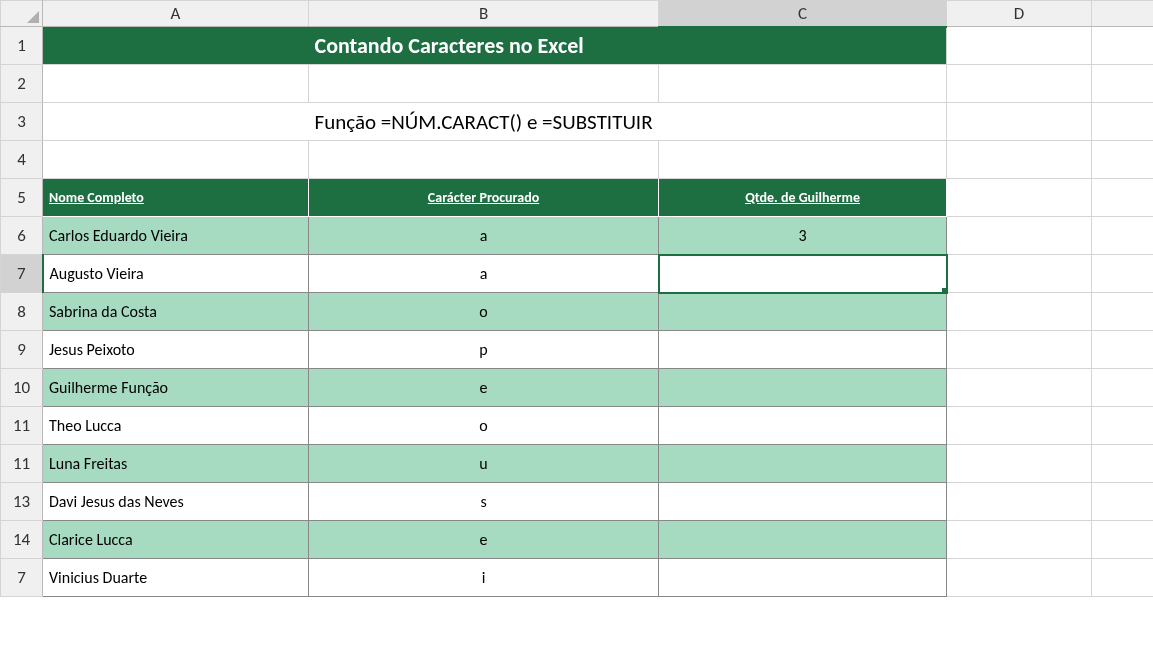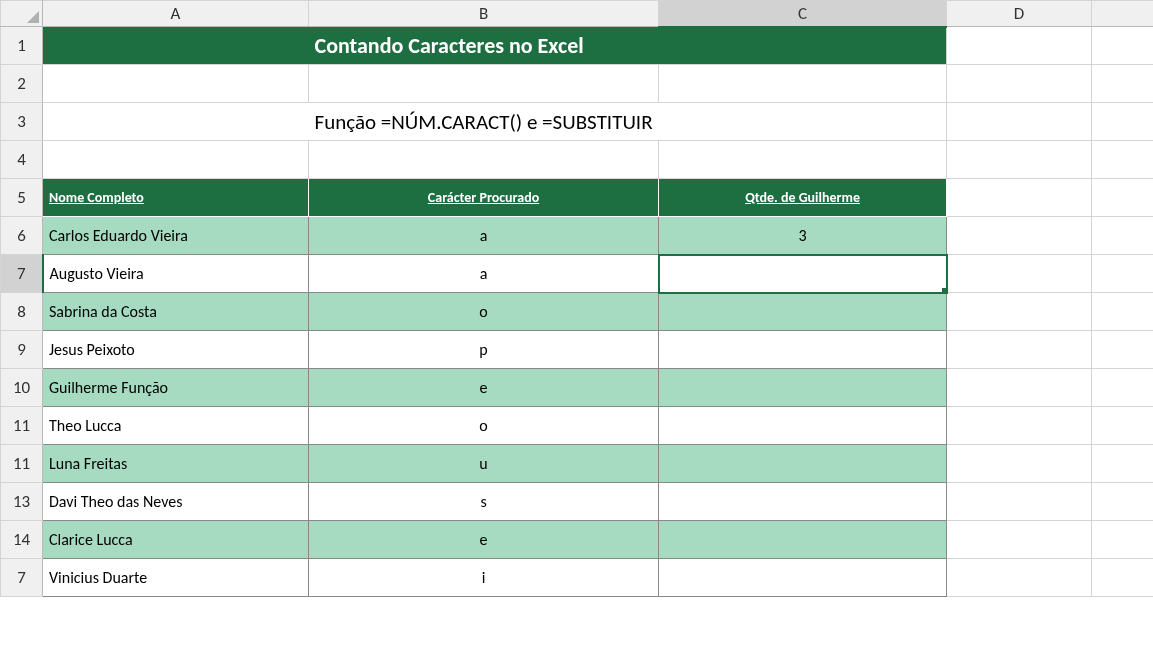--- a/index.html
+++ b/index.html
@@ -250,21 +250,21 @@
     <div class="cell row-header">11</div>
     <div class="cell col-a data-cell shaded bordered">Luna Freitas</div>
     <div class="cell col-b data-cell shaded center bordered">u</div>
     <div class="cell col-c data-cell shaded center bordered"></div>
     <div class="cell col-d"></div>
     <div class="cell col-e"></div>
   </div>
 
   <div class="row">
     <div class="cell row-header">13</div>
-    <div class="cell col-a data-cell bordered">Davi Theo das Neves</div>
+    <div class="cell col-a data-cell bordered">Davi Jesus das Neves</div>
     <div class="cell col-b data-cell center bordered">s</div>
     <div class="cell col-c data-cell center bordered"></div>
     <div class="cell col-d"></div>
     <div class="cell col-e"></div>
   </div>
 
   <div class="row">
     <div class="cell row-header">14</div>
     <div class="cell col-a data-cell shaded bordered">Clarice Lucca</div>
     <div class="cell col-b data-cell shaded center bordered">e</div>

